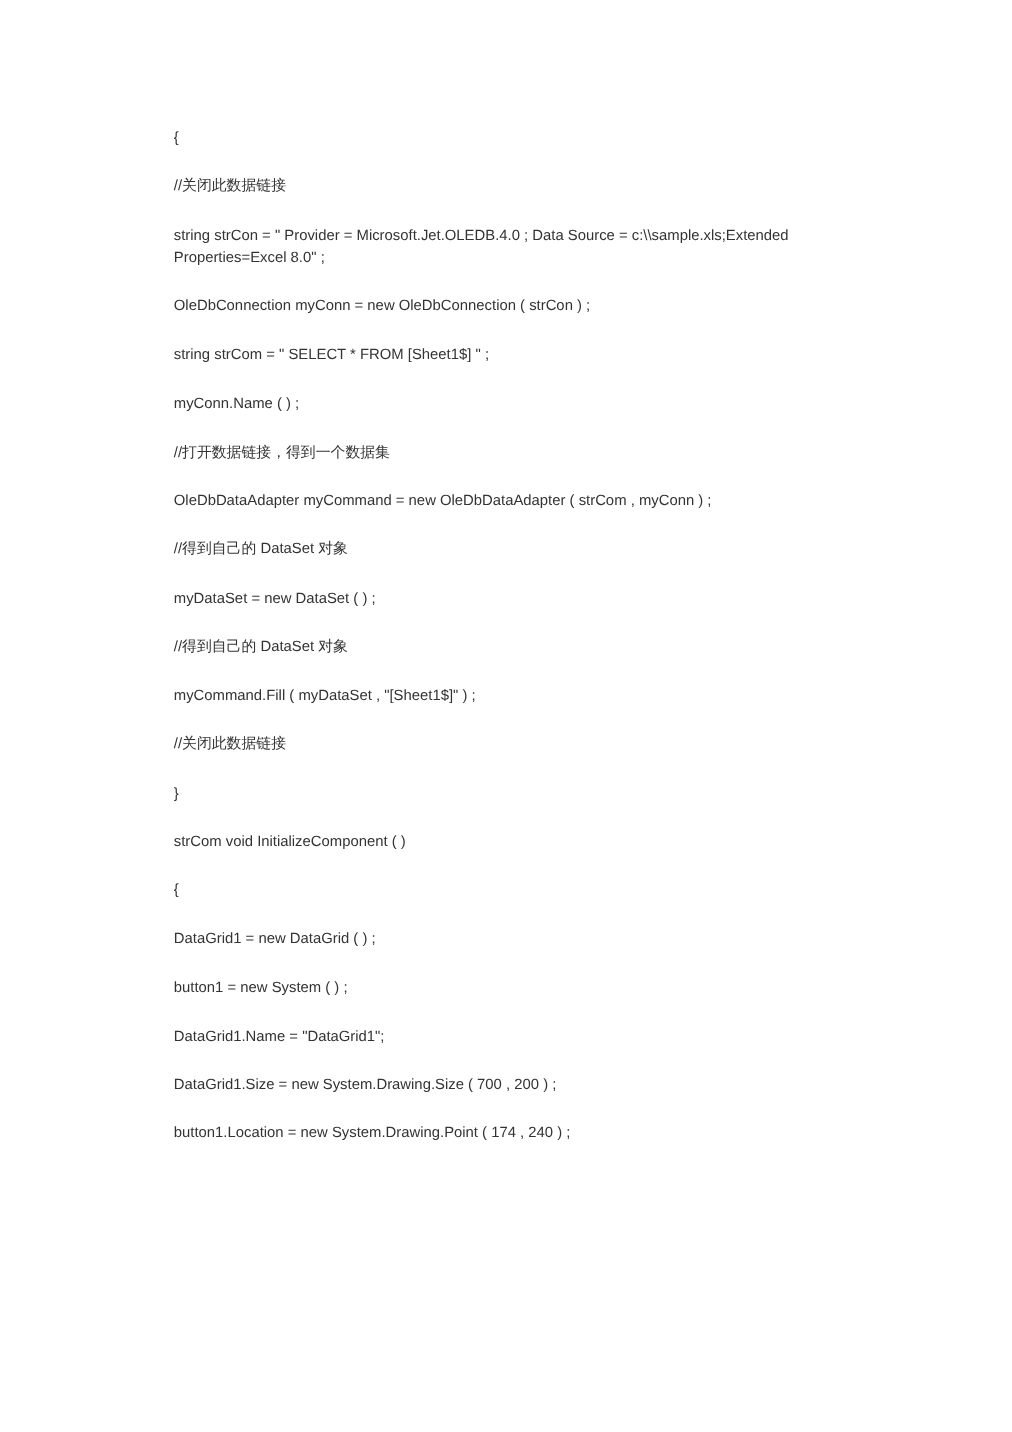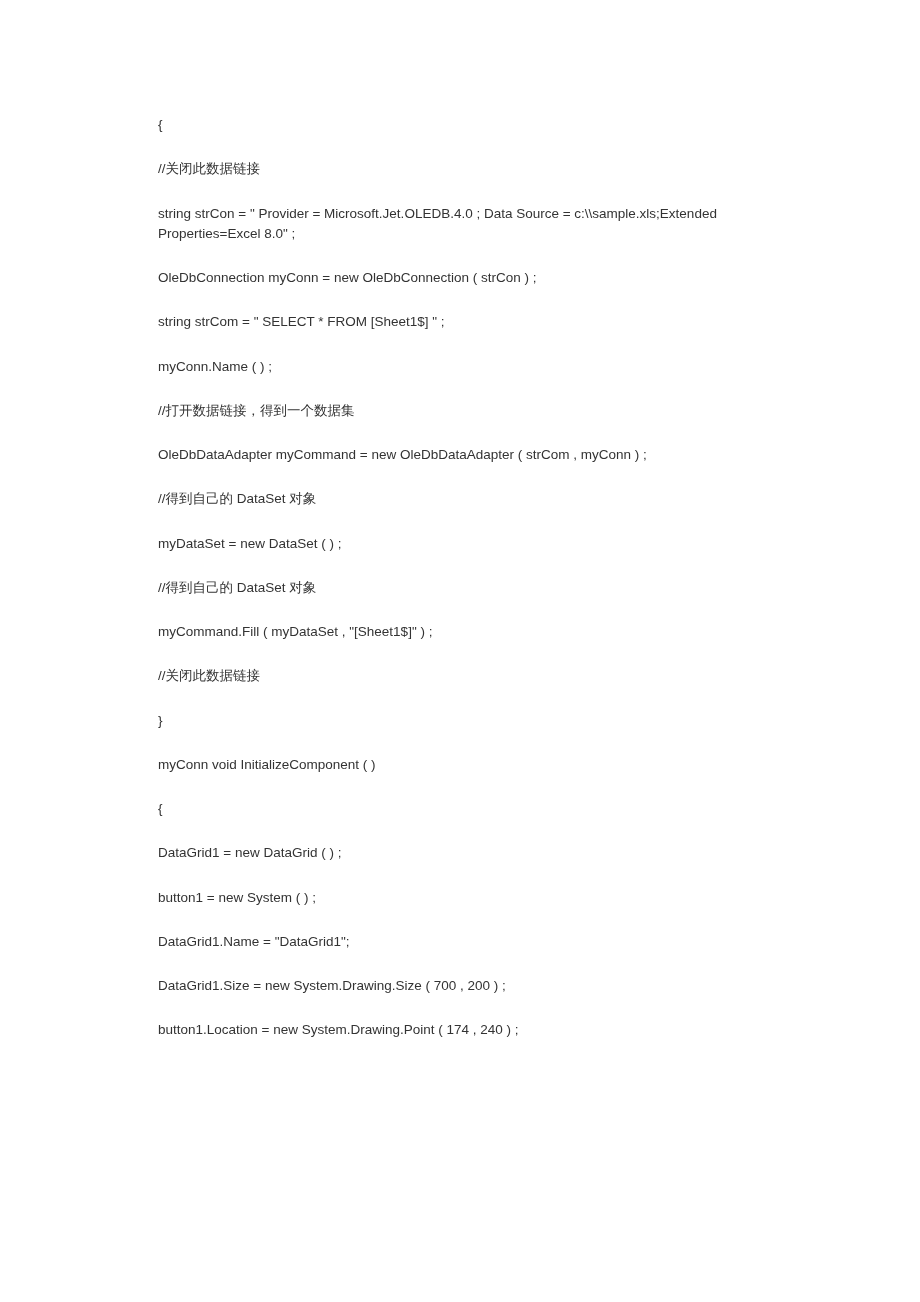--- a/index.html
+++ b/index.html
@@ -32,20 +32,20 @@
   <div class="line">string strCom = " SELECT * FROM [Sheet1$] " ;</div>
   <div class="line">myConn.Name ( ) ;</div>
   <div class="line">//打开数据链接，得到一个数据集</div>
   <div class="line">OleDbDataAdapter myCommand = new OleDbDataAdapter ( strCom , myConn ) ;</div>
   <div class="line">//得到自己的 DataSet 对象</div>
   <div class="line">myDataSet = new DataSet ( ) ;</div>
   <div class="line">//得到自己的 DataSet 对象</div>
   <div class="line">myCommand.Fill ( myDataSet , "[Sheet1$]" ) ;</div>
   <div class="line">//关闭此数据链接</div>
   <div class="line">}</div>
-  <div class="line">myConn void InitializeComponent ( )</div>
+  <div class="line">strCom void InitializeComponent ( )</div>
   <div class="line">{</div>
   <div class="line">DataGrid1 = new DataGrid ( ) ;</div>
   <div class="line">button1 = new System ( ) ;</div>
   <div class="line">DataGrid1.Name = "DataGrid1";</div>
   <div class="line">DataGrid1.Size = new System.Drawing.Size ( 700 , 200 ) ;</div>
   <div class="line">button1.Location = new System.Drawing.Point ( 174 , 240 ) ;</div>
 </div>
 
 </body></html>

